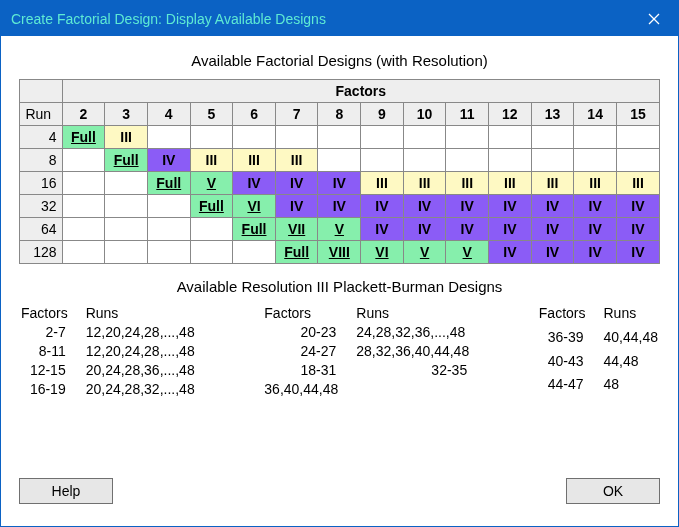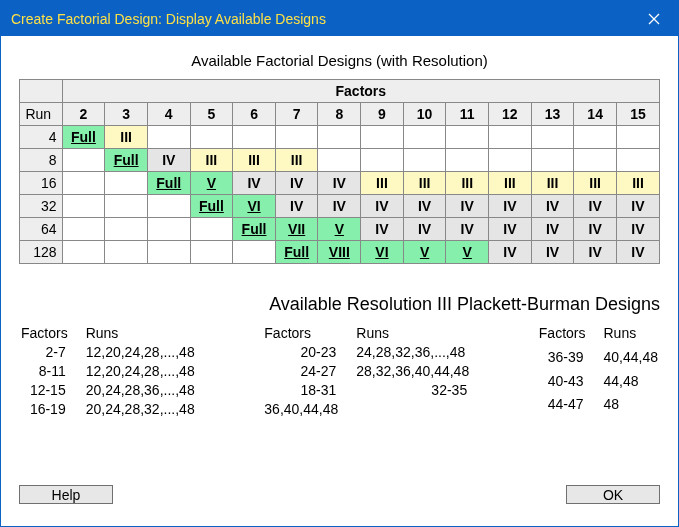--- a/index.html
+++ b/index.html
@@ -15,21 +15,21 @@
   }
   .window {
     width: 679px;
     height: 527px;
     border: 1px solid #0b62c4;
     display: flex;
     flex-direction: column;
   }
   .titlebar {
     background: #0b62c4;
-    color: #fde047;
+    color: #5eead4;
     height: 35px;
     display: flex;
     align-items: center;
     justify-content: space-between;
     padding-left: 10px;
   }
   .titlebar .title { font-size: 14px; }
   .titlebar .close {
     width: 48px;
     height: 35px;
@@ -69,48 +69,48 @@
   }
   table.designs .runhdr {
     background: #eee;
     font-weight: normal;
     text-align: right;
     padding-right: 5px;
   }
   .col-run { width: 42px; }
   .col-f { width: 42px; }
   .green  { background: #86efac; font-weight: bold; text-decoration: underline; }
-  .yellow { background: #e5e5e5; font-weight: bold; }
+  .yellow { background: #8b5cf6; font-weight: bold; }
   .red    { background: #fef9c3; font-weight: bold; color: #000; }
 
   .pb-caption {
-    text-align: right;
-    font-size: 18px;
-    margin: 30px 0 10px 0;
+    text-align: center;
+    font-size: 15px;
+    margin: 14px 0 10px 0;
   }
   .pb-grid {
     display: flex;
     justify-content: space-between;
     padding: 0 2px;
     font-size: 14px;
   }
   .pb-col { display: grid; grid-template-columns: auto auto; column-gap: 18px; row-gap: 3px; }
   .pb-col .fac { text-align: right; padding-right: 2px; }
   .pb-col .runs { text-align: left; }
   .pb-col .head-fac, .pb-col .head-runs { font-weight: normal; }
 
   .buttons {
     display: flex;
     justify-content: space-between;
     margin-top: auto;
     padding-top: 18px;
   }
   button.dlg {
     min-width: 94px;
-    height: 19px;
+    height: 26px;
     border: 1px solid #707070;
     background: #e7e7e7;
     font-family: inherit;
     font-size: 14px;
     padding: 0 12px;
     cursor: default;
   }
 </style>
 </head>
 <body>

